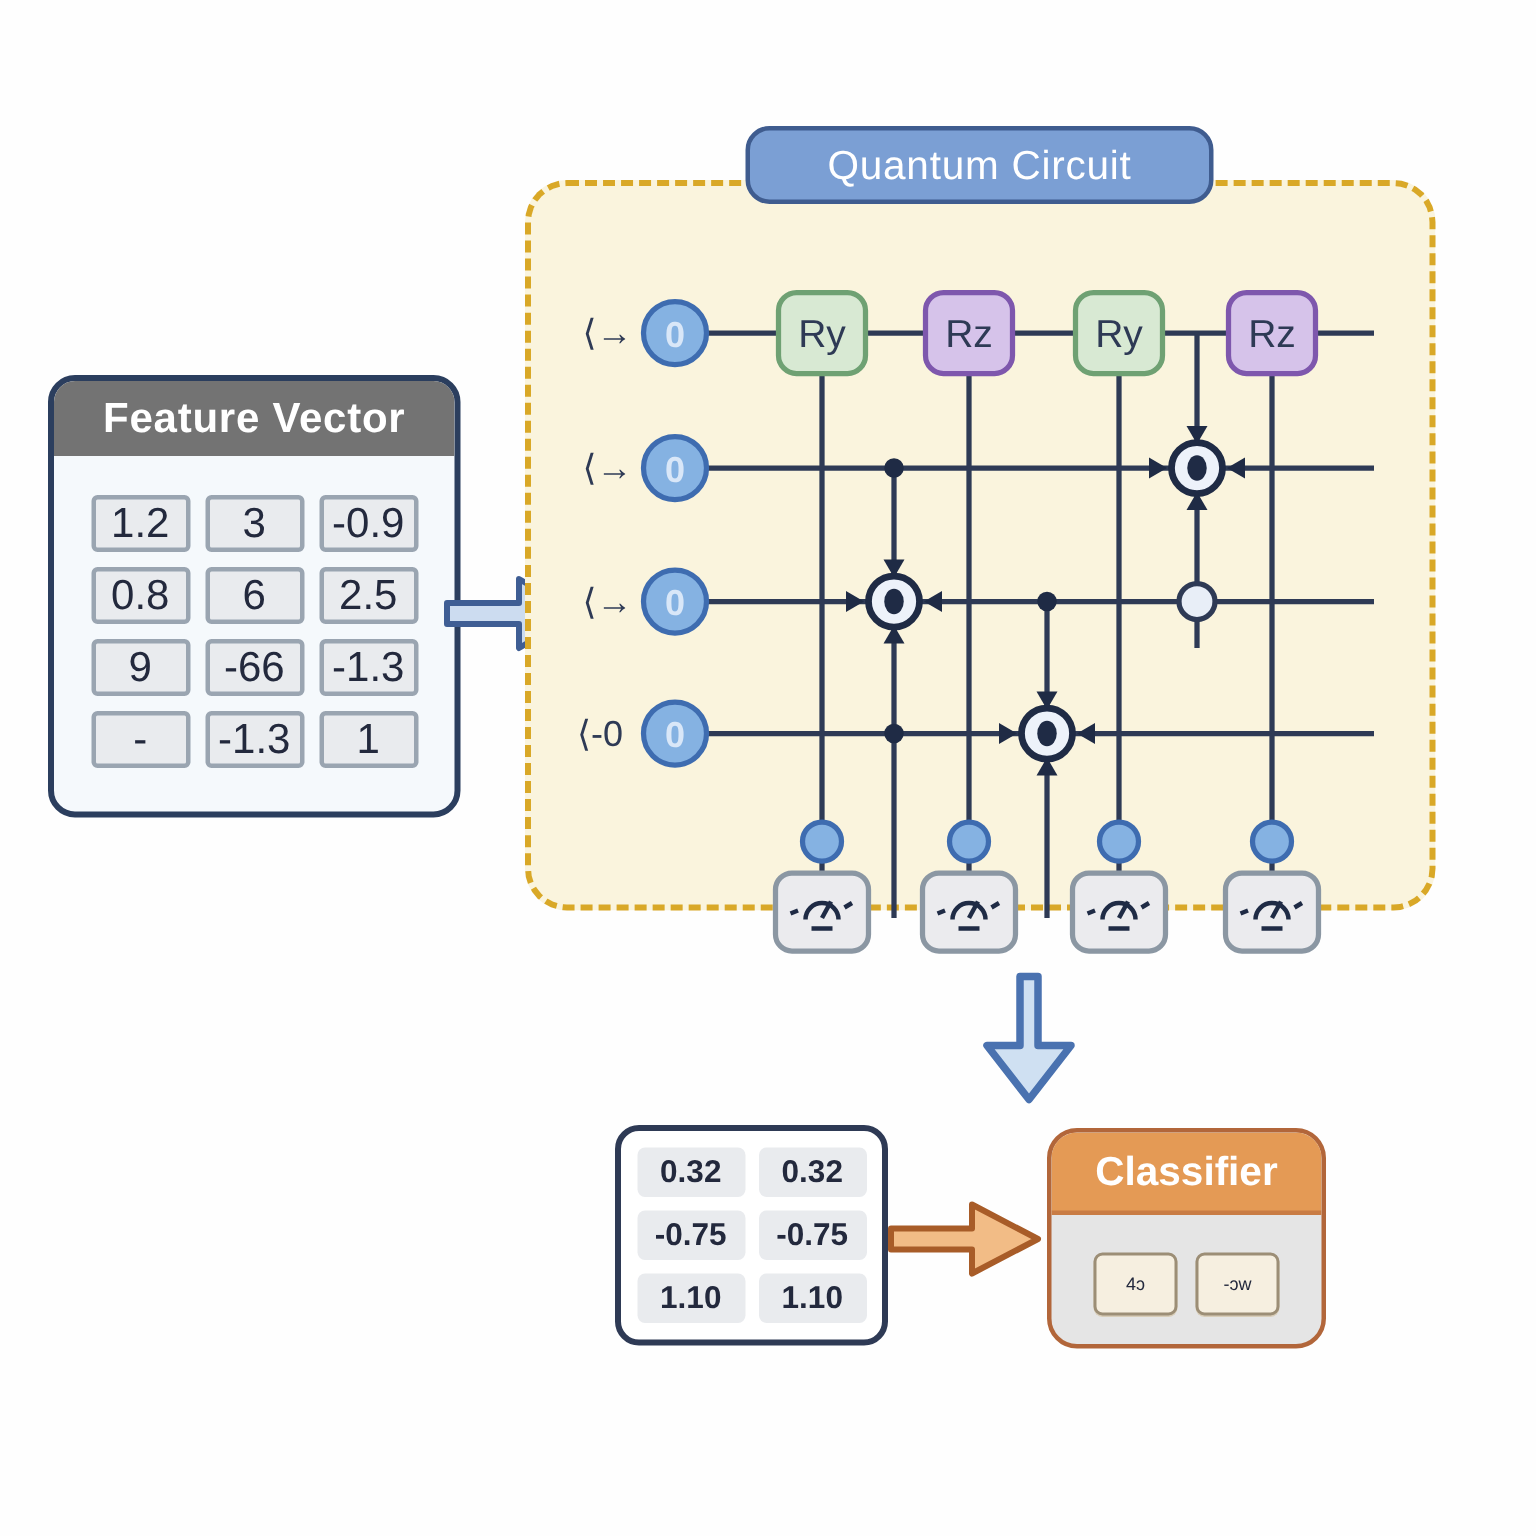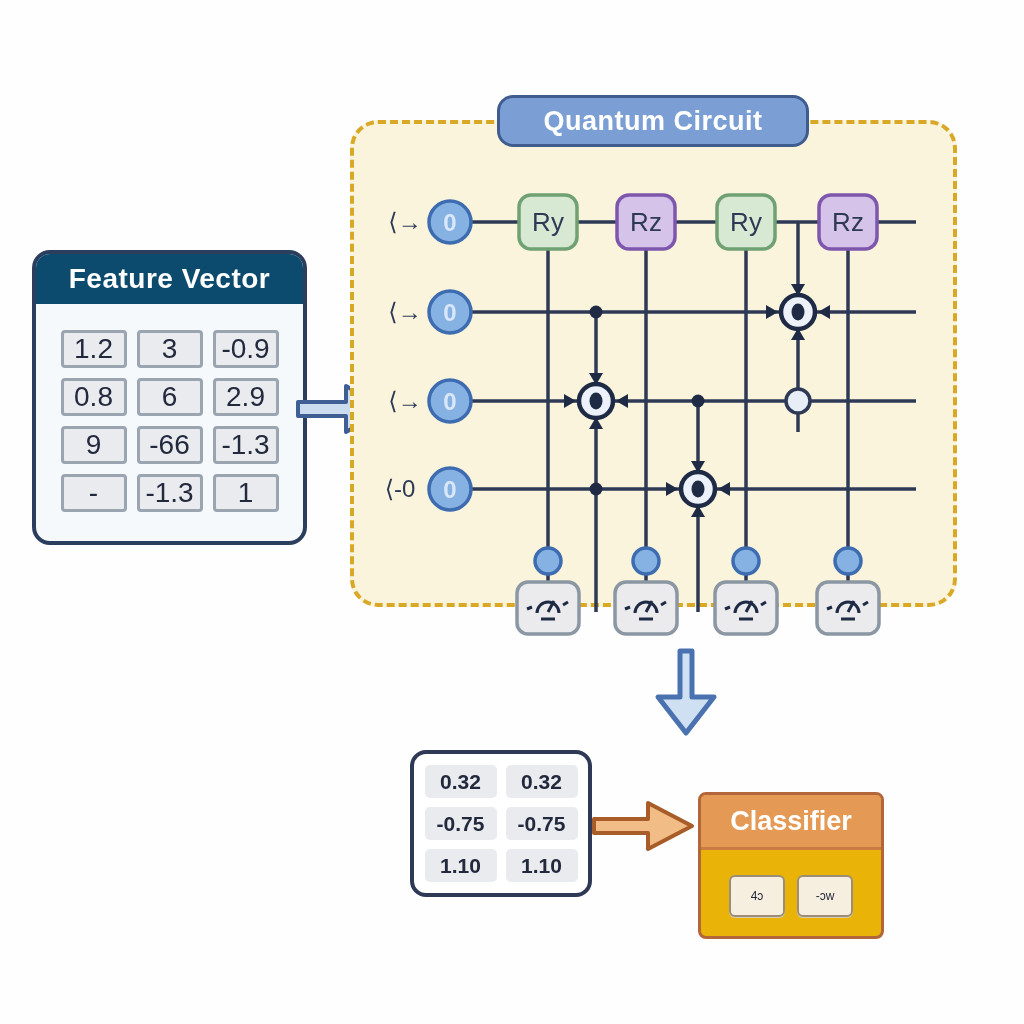--- a/index.html
+++ b/index.html
@@ -3,47 +3,47 @@
 <meta charset="utf-8">
 <style>
   html,body{margin:0;padding:0;background:#ffffff;width:1024px;height:1024px;
     font-family:"Liberation Sans", sans-serif;color:#2e3a55;}
   .stage{position:relative;width:1024px;height:1024px;overflow:hidden;background:#fefefe;}
 
   
   .fv-panel{position:absolute;left:32px;top:250px;width:275px;height:295px;
     background:#f5f9fc;border:4px solid #2b3e5e;border-radius:18px;overflow:hidden;
     box-sizing:border-box;}
-  .fv-header{height:50px;background:#0c4a6e;display:flex;align-items:center;justify-content:center;
+  .fv-header{height:50px;background:#737373;display:flex;align-items:center;justify-content:center;
     color:#ffffff;font-size:28px;font-weight:bold;letter-spacing:.5px;}
   .fv-grid{display:grid;grid-template-columns:repeat(3,66px);grid-auto-rows:38px;
     gap:10px;justify-content:center;margin-top:26px;}
   .cell{background:#e9ebee;border:3px solid #9aa5b1;border-radius:4px;
     display:flex;align-items:center;justify-content:center;font-size:28px;color:#23293d;}
 
   
   .qc-box{position:absolute;left:350px;top:120px;width:607px;height:487px;box-sizing:border-box;
     background:#faf4dd;border:4px dashed #d9a827;border-radius:28px;}
-  .qc-title{position:absolute;left:497px;top:95px;width:312px;height:52px;box-sizing:border-box;
+  .qc-title{position:absolute;left:497px;top:84px;width:312px;height:52px;box-sizing:border-box;
     background:#7b9fd4;border:3px solid #3f5c8f;border-radius:16px;
     display:flex;align-items:center;justify-content:center;color:#ffffff;
-    font-size:27px;font-weight:bold;letter-spacing:.5px;}
+    font-size:27px;font-weight:normal;letter-spacing:.5px;}
   .qc-svg{position:absolute;left:350px;top:120px;width:612px;height:540px;}
 
   
   .out-panel{position:absolute;left:410px;top:750px;width:182px;height:147px;box-sizing:border-box;
     background:#ffffff;border:4px solid #2e3a55;border-radius:16px;
     display:grid;grid-template-columns:repeat(2,72px);grid-auto-rows:33px;
     gap:9px;justify-content:center;align-content:center;}
   .out-cell{background:#e9ebee;border-radius:5px;display:flex;align-items:center;
     justify-content:center;font-size:21px;color:#23293d;font-weight:bold;}
 
   
-  .clf-panel{position:absolute;left:698px;top:792px;width:186px;height:147px;box-sizing:border-box;
-    background:#eab308;border:3px solid #b2663a;border-radius:8px;overflow:hidden;}
+  .clf-panel{position:absolute;left:698px;top:752px;width:186px;height:147px;box-sizing:border-box;
+    background:#e5e5e5;border:3px solid #b2663a;border-radius:20px;overflow:hidden;}
   .clf-header{height:52px;background:#e49a55;border-bottom:3px solid #c97c44;
     display:flex;align-items:center;justify-content:center;color:#ffffff;
     font-size:27px;font-weight:bold;}
   .clf-body{height:92px;display:flex;align-items:center;justify-content:center;gap:12px;}
   .clf-btn{width:52px;height:38px;background:#f6efe0;border:2px solid #9c8e76;border-radius:6px;
     display:flex;align-items:center;justify-content:center;font-size:12px;color:#23293d;
     box-shadow:0 1px 0 #d8cdb8;}
 
   .arrow-svg{position:absolute;}
   svg text{font-family:"Liberation Sans", sans-serif;}
@@ -54,21 +54,21 @@
 <div class="stage">
 
   <div class="fv-panel">
     <div class="fv-header">Feature Vector</div>
     <div class="fv-grid">
       <div class="cell">1.2</div>
       <div class="cell">3</div>
       <div class="cell">-0.9</div>
       <div class="cell">0.8</div>
       <div class="cell">6</div>
-      <div class="cell">2.9</div>
+      <div class="cell">2.5</div>
       <div class="cell">9</div>
       <div class="cell">-66</div>
       <div class="cell">-1.3</div>
       <div class="cell">-</div>
       <div class="cell">-1.3</div>
       <div class="cell">1</div>
     </div>
   </div>
 
   <svg class="arrow-svg" style="left:296px;top:376px;" width="96" height="66" viewBox="0 0 96 66">

